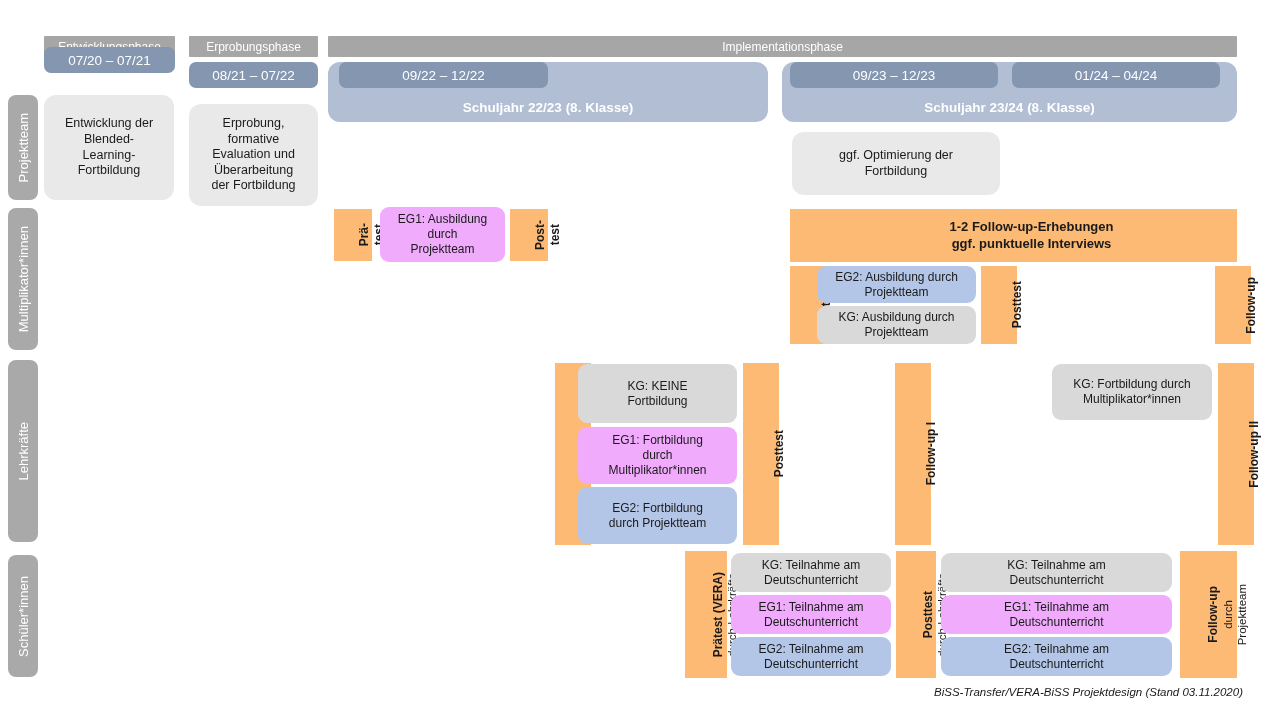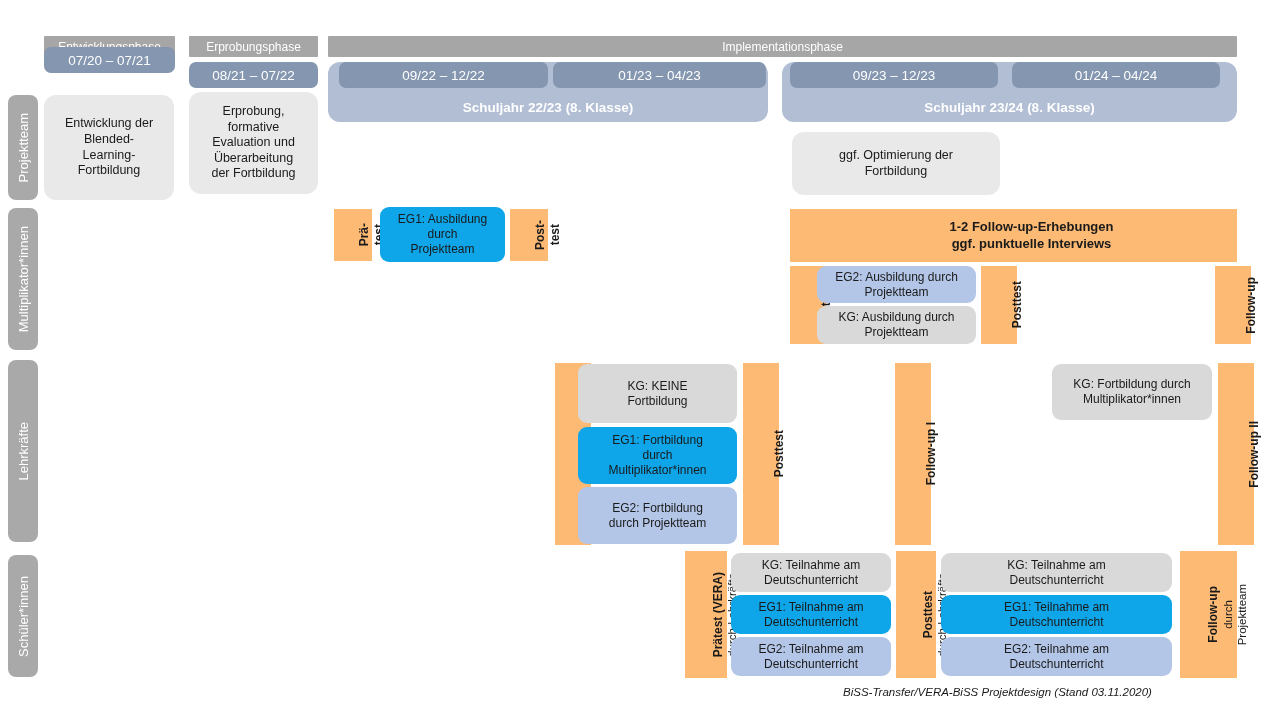--- a/index.html
+++ b/index.html
@@ -20,69 +20,68 @@
     position:absolute;left:0;right:0;bottom:7px;text-align:center;
     font-weight:bold;font-size:13.5px;
   }
   
   .rowlabel{background:#a9a9a9;color:#ffffff;border-radius:8px;font-size:13px;}
   .vtext{writing-mode:vertical-rl;transform:rotate(180deg);white-space:nowrap;}
   .vgroup{display:flex;flex-direction:row;align-items:center;justify-content:center;gap:1px;}
   
   .graybig{background:#e9e9e9;border-radius:12px;font-size:12.5px;}
   .kgbox{background:#d9d9d9;border-radius:9px;font-size:12px;}
-  .eg1box{background:#0ea5e9;border-radius:9px;font-size:12px;}
+  .eg1box{background:#f0abfc;border-radius:9px;font-size:12px;}
   .eg2box{background:#b4c6e7;border-radius:9px;font-size:12px;}
   .green{background:#fdba74;padding-left:36px;}
   .greenstrip{font-weight:bold;font-size:12px;}
   .banner{font-weight:bold;font-size:13px;}
   .bold{font-weight:bold;}
-  .caption{font-style:italic;font-size:11.5px;color:#1a1a1a;text-align:left;}
+  .caption{font-style:italic;font-size:11.5px;color:#1a1a1a;text-align:right;}
 </style>
 </head>
 <body>
 
 <div id="stage">
 
   <div class="abs phasebar center" style="left:44px;top:36px;width:131px;height:21px;">Entwicklungsphase</div>
   <div class="abs phasebar center" style="left:189px;top:36px;width:129px;height:21px;">Erprobungsphase</div>
   <div class="abs phasebar center" style="left:328px;top:36px;width:909px;height:21px;">Implementationsphase</div>
 
   <div class="abs band" style="left:328px;top:62px;width:440px;height:60px;">
     <div class="bandlabel">Schuljahr 22/23 (8. Klasse)</div>
   </div>
   <div class="abs band" style="left:782px;top:62px;width:455px;height:60px;">
     <div class="bandlabel">Schuljahr 23/24 (8. Klasse)</div>
   </div>
 
   <div class="abs datebar center" style="left:44px;top:47px;width:131px;height:26px;">07/20 – 07/21</div>
   <div class="abs datebar center" style="left:189px;top:62px;width:129px;height:26px;">08/21 – 07/22</div>
   <div class="abs datebar center" style="left:339px;top:62px;width:209px;height:26px;">09/22 – 12/22</div>
-  <div class="abs datebar center" style="left:553px;top:62px;width:213px;height:26px;">01/23 – 04/23</div>
   <div class="abs datebar center" style="left:790px;top:62px;width:208px;height:26px;">09/23 – 12/23</div>
   <div class="abs datebar center" style="left:1012px;top:62px;width:208px;height:26px;">01/24 – 04/24</div>
 
   <div class="abs rowlabel center" style="left:8px;top:95px;width:30px;height:105px;">
     <span class="vtext">Projektteam</span>
   </div>
   <div class="abs rowlabel center" style="left:8px;top:208px;width:30px;height:142px;">
     <span class="vtext">Multiplikator*innen</span>
   </div>
   <div class="abs rowlabel center" style="left:8px;top:360px;width:30px;height:182px;">
     <span class="vtext">Lehrkräfte</span>
   </div>
   <div class="abs rowlabel center" style="left:8px;top:555px;width:30px;height:122px;">
     <span class="vtext">Schüler*innen</span>
   </div>
 
   <div class="abs graybig center pre" style="left:44px;top:95px;width:130px;height:105px;">Entwicklung der
 Blended-
 Learning-
 Fortbildung</div>
-  <div class="abs graybig center pre" style="left:189px;top:92px;width:129px;height:102px;">Erprobung,
+  <div class="abs graybig center pre" style="left:189px;top:104px;width:129px;height:102px;">Erprobung,
 formative
 Evaluation und
 Überarbeitung
 der Fortbildung</div>
   <div class="abs graybig center pre" style="left:792px;top:132px;width:208px;height:63px;">ggf. Optimierung der
 Fortbildung</div>
 
   <div class="abs green vgroup greenstrip" style="left:334px;top:209px;width:38px;height:52px;">
     <span class="vtext">Prä-</span>
     <span class="vtext">test</span>

